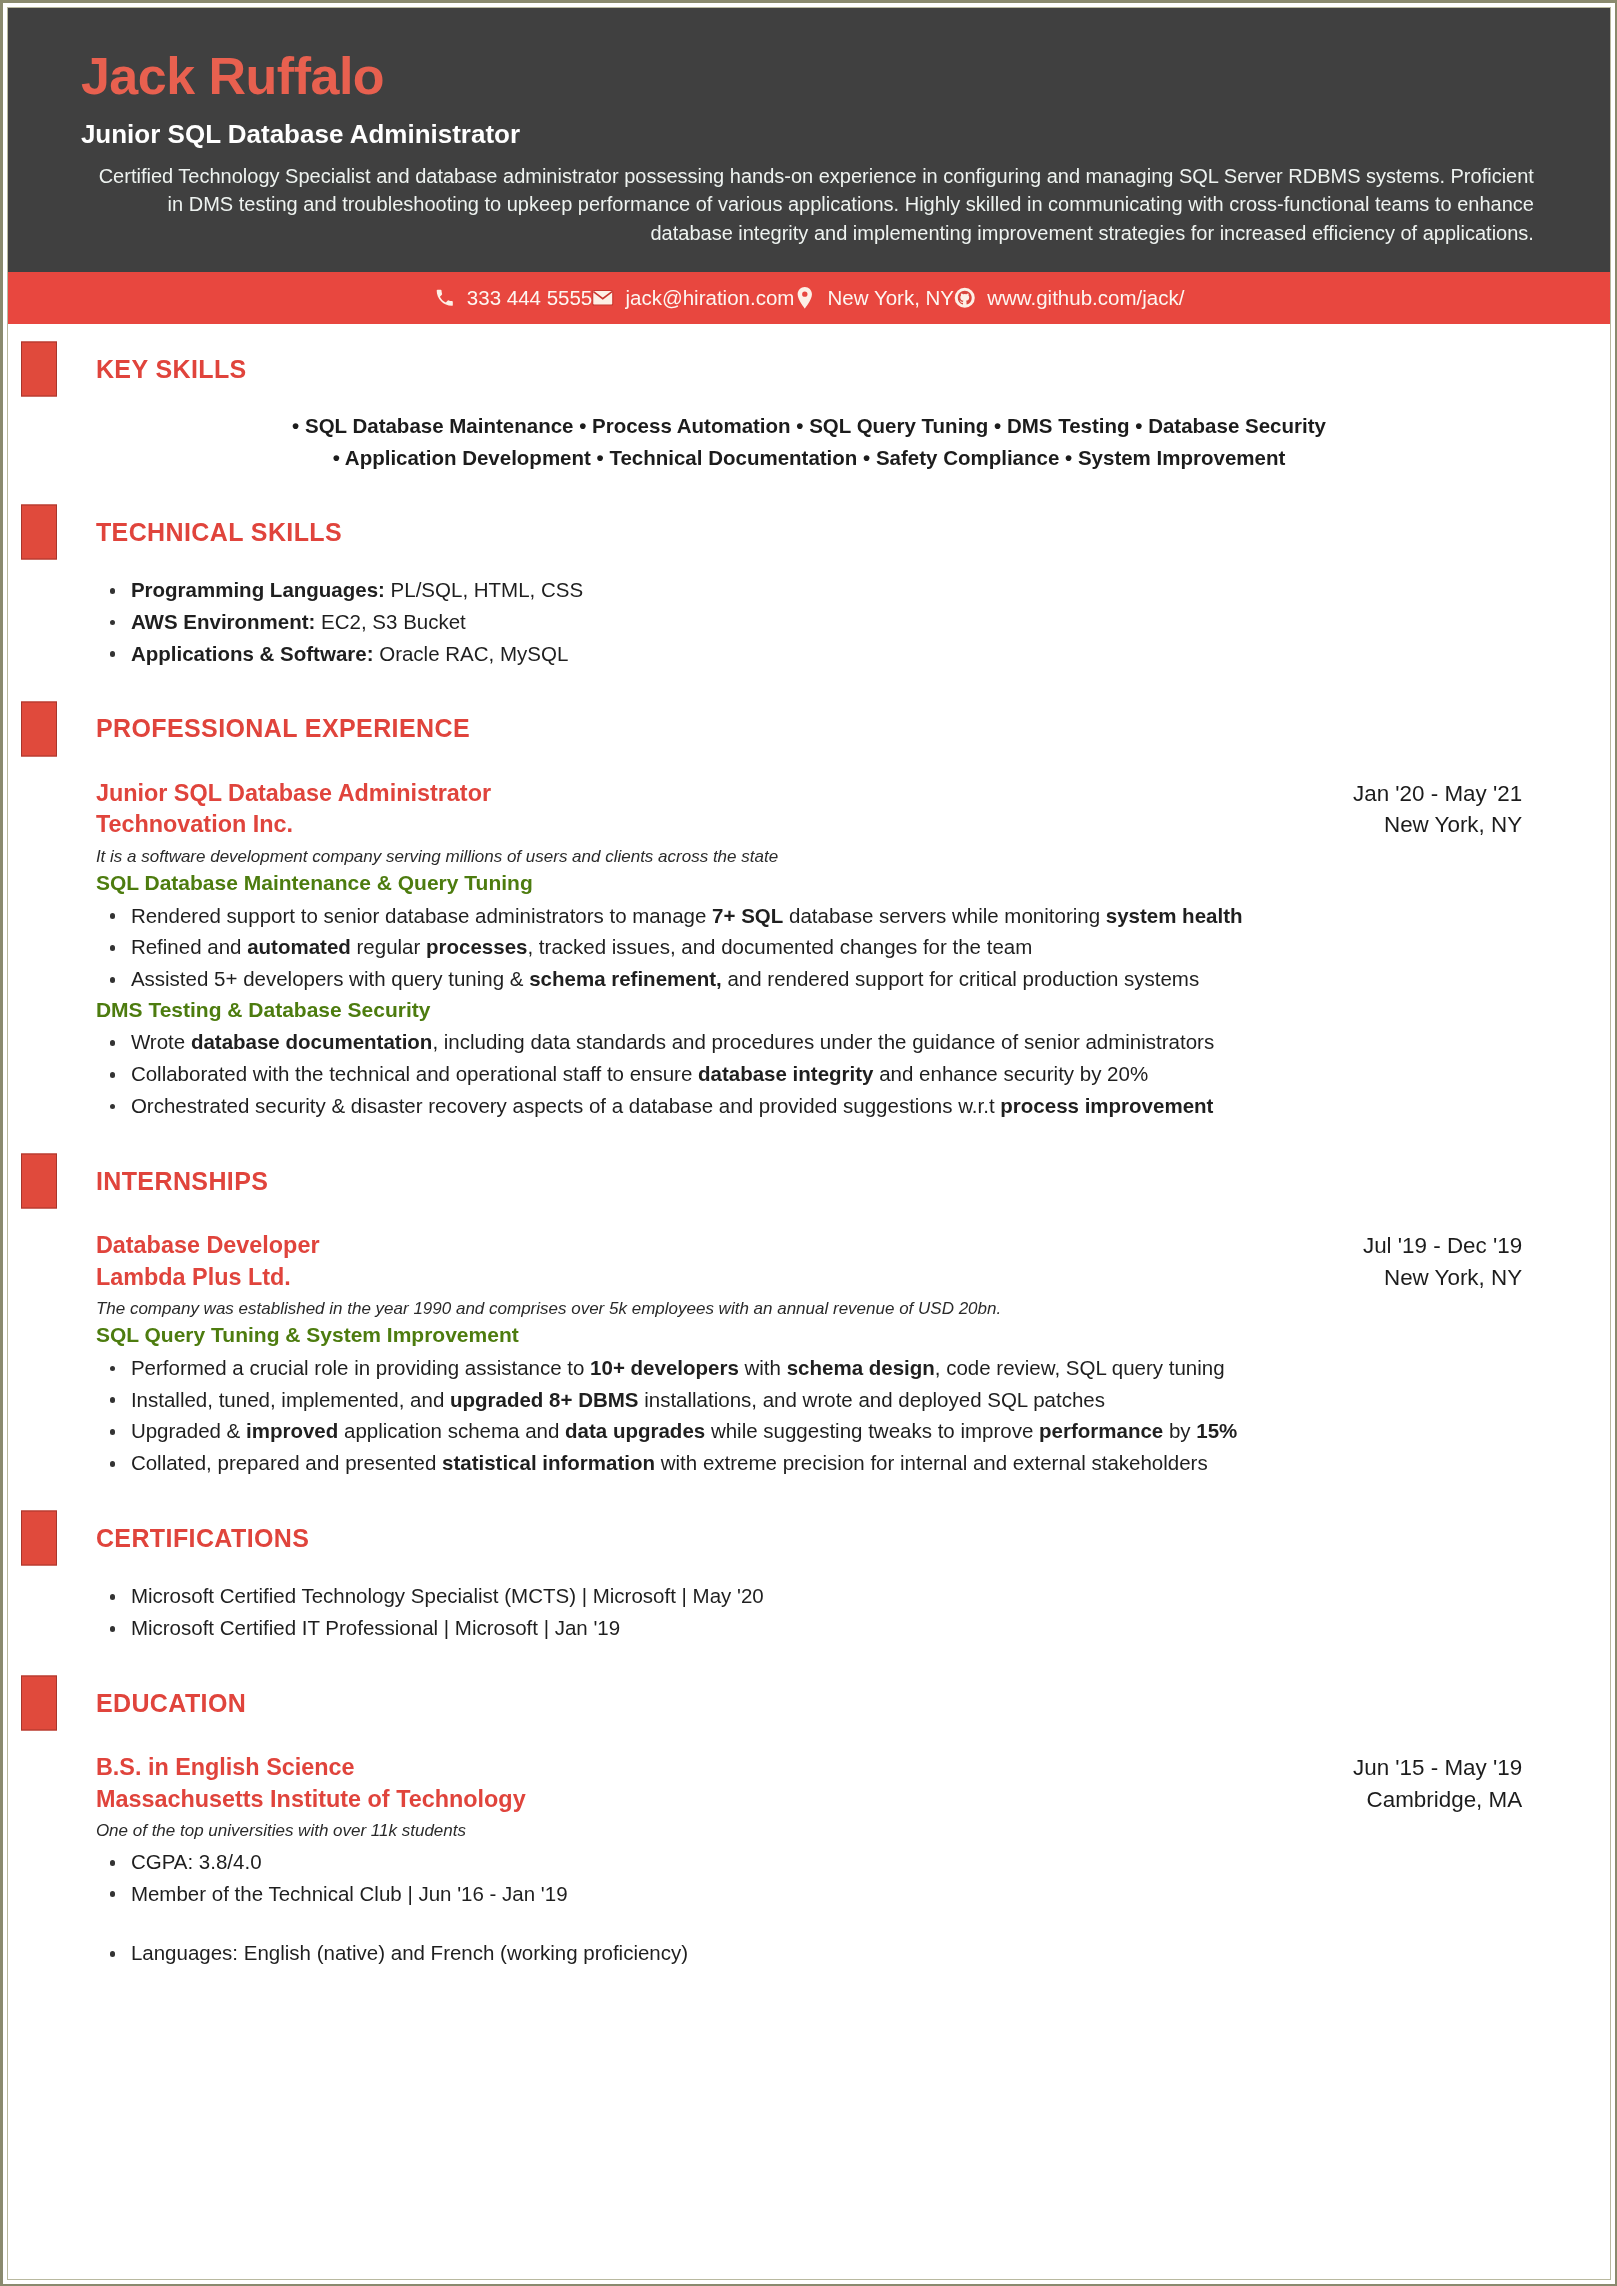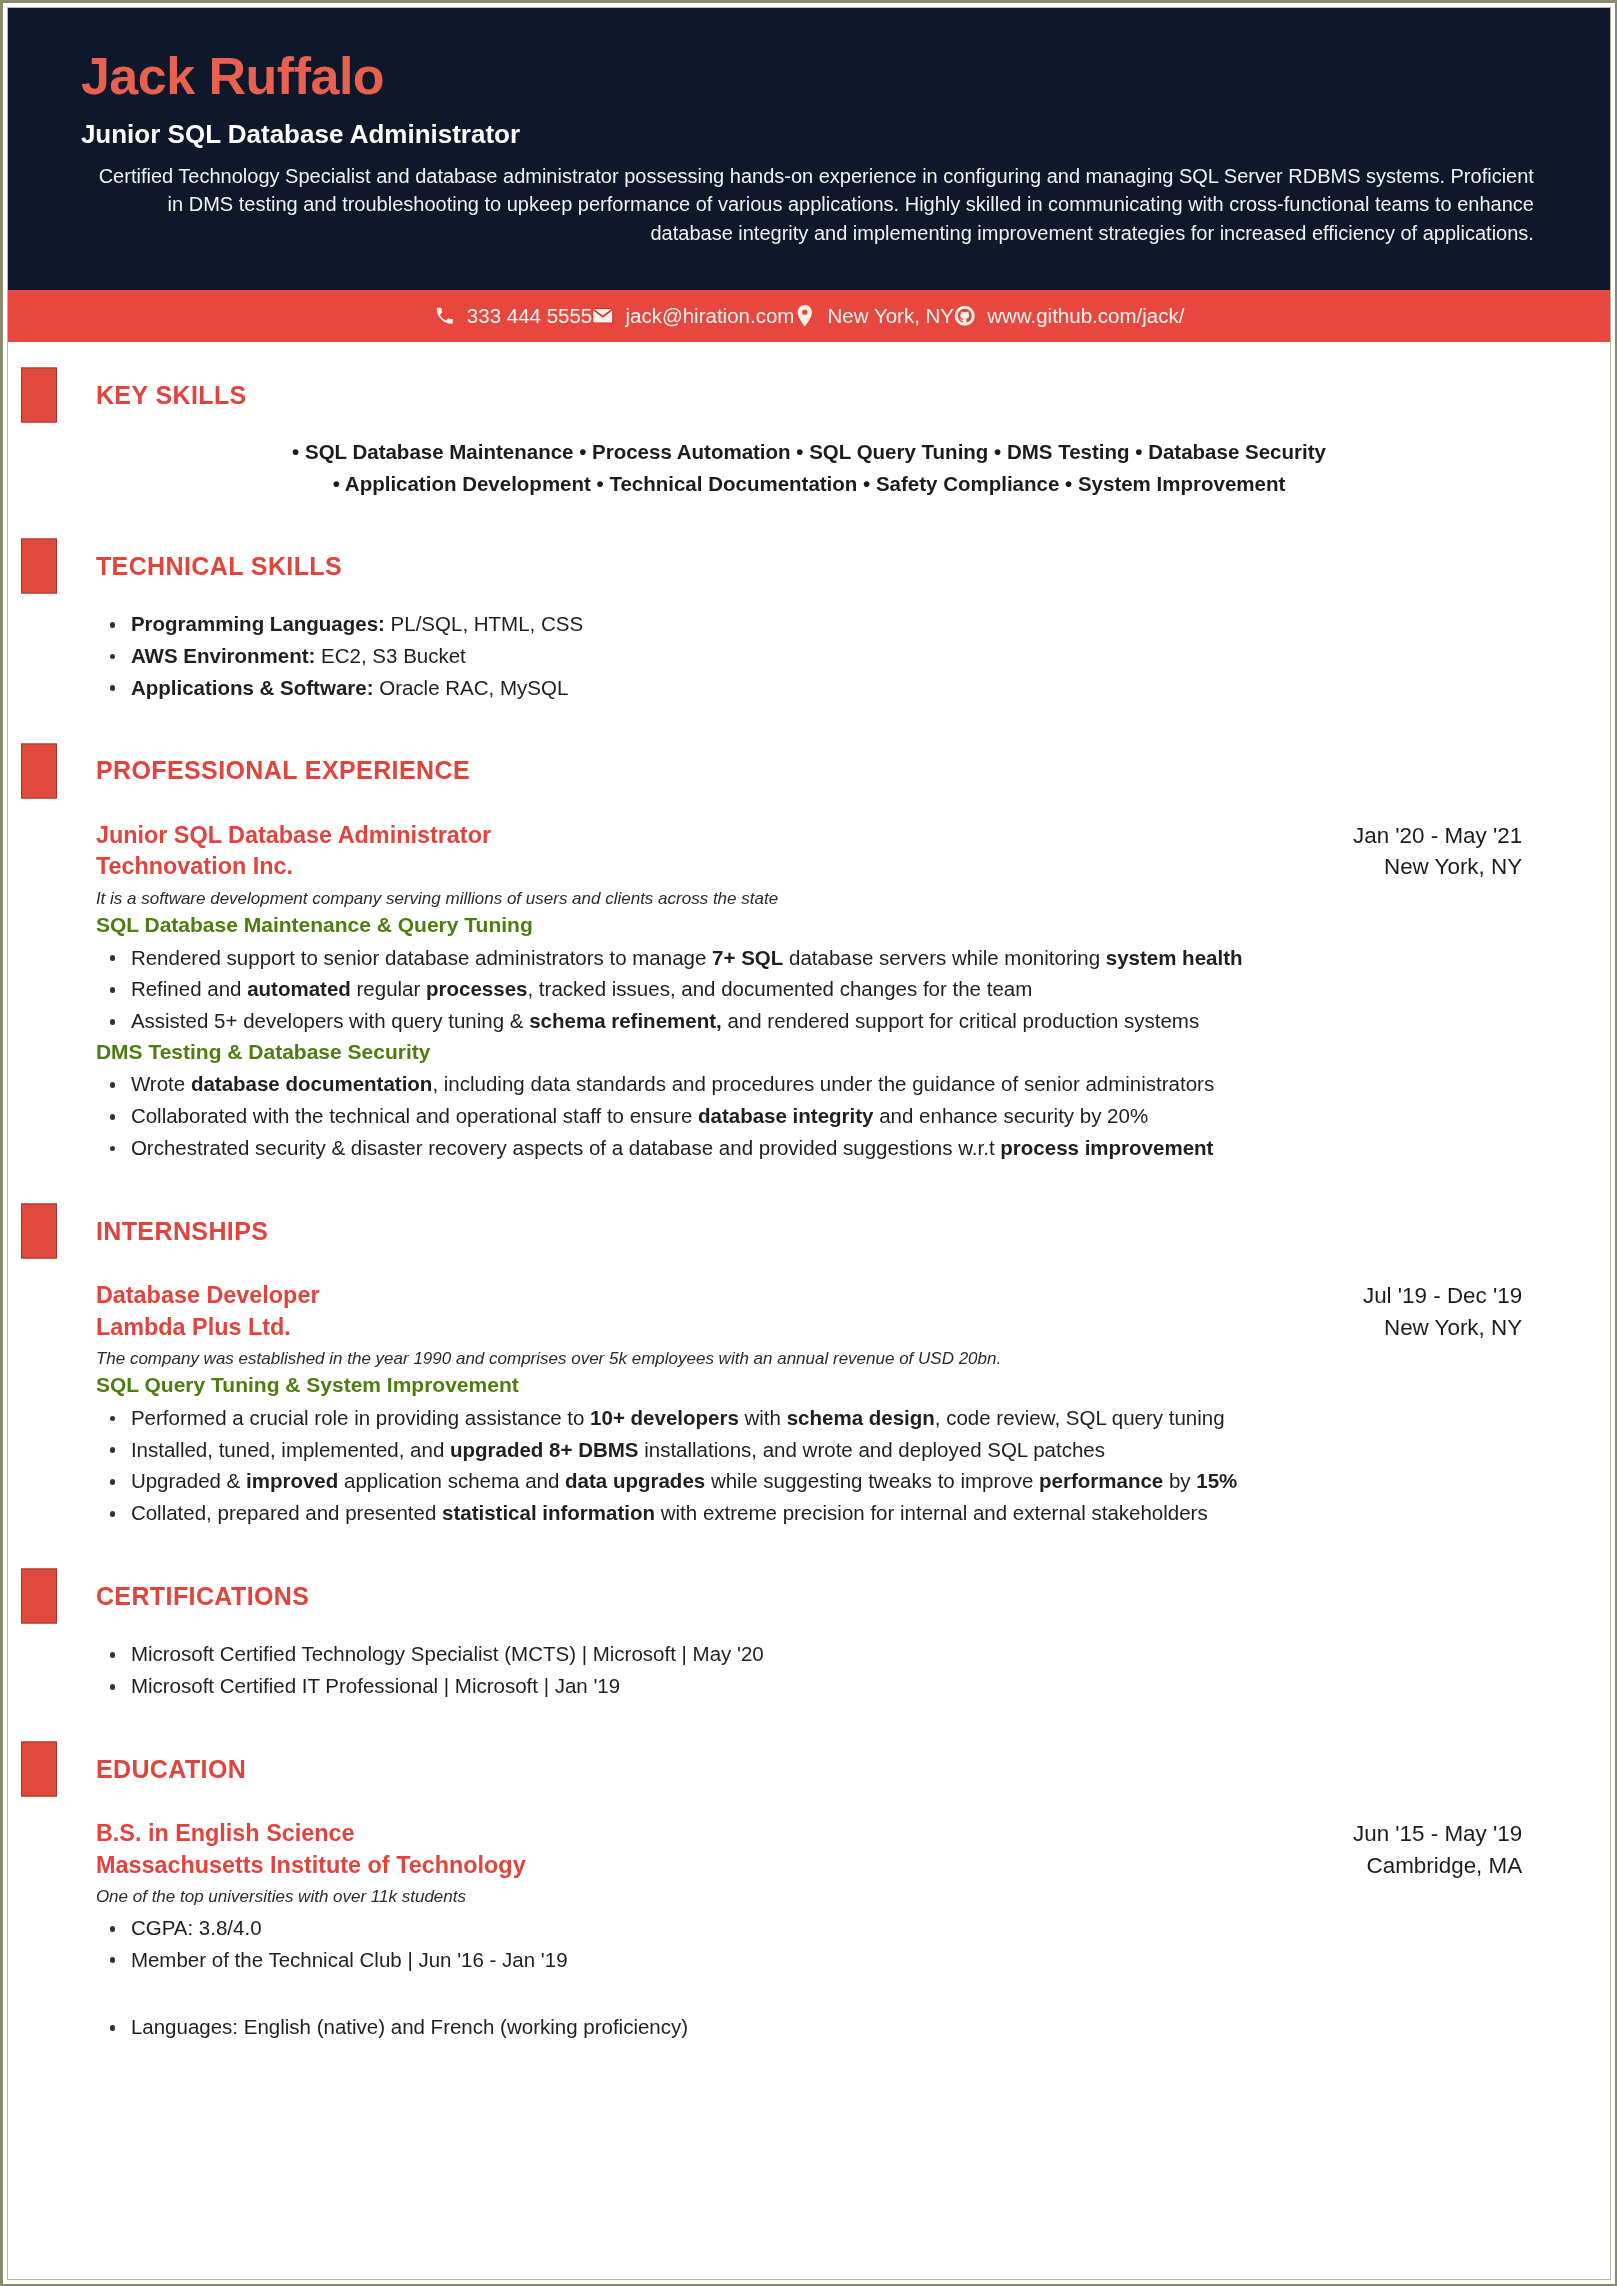--- a/index.html
+++ b/index.html
@@ -25,22 +25,22 @@
   .sheet {
     position: absolute;
     top: 3.9px; left: 3.9px; right: 3.9px; bottom: 3.9px;
     background: #ffffff;
     border: 1px solid #b9b9a0;
     overflow: hidden;
   }
 
   
   .header {
-    background: #0f172a;
-    padding: 41px 73px 43px 73px;
+    background: #404040;
+    padding: 41px 73px 25px 73px;
     box-sizing: border-box;
   }
   .name {
     color: #e8604f;
     font-size: 52px;
     font-weight: bold;
     line-height: 1.05;
     letter-spacing: -0.5px;
     margin: 0 0 15.6px 0;
   }
@@ -87,21 +87,21 @@
     flex: 0 0 auto;
   }
   .contact-item .ic svg { display:block; }
 
   
   .body {
     padding: 0 0 0 0;
   }
   .section {
     position: relative;
-    padding: 16px 88px 0 88px;
+    padding: 8px 88px 0 88px;
   }
   .sec-head-row {
     position: relative;
     display: flex;
     align-items: center;
     min-height: 74px;
   }
   .accent-block {
     position: absolute;
     left: -75px;

